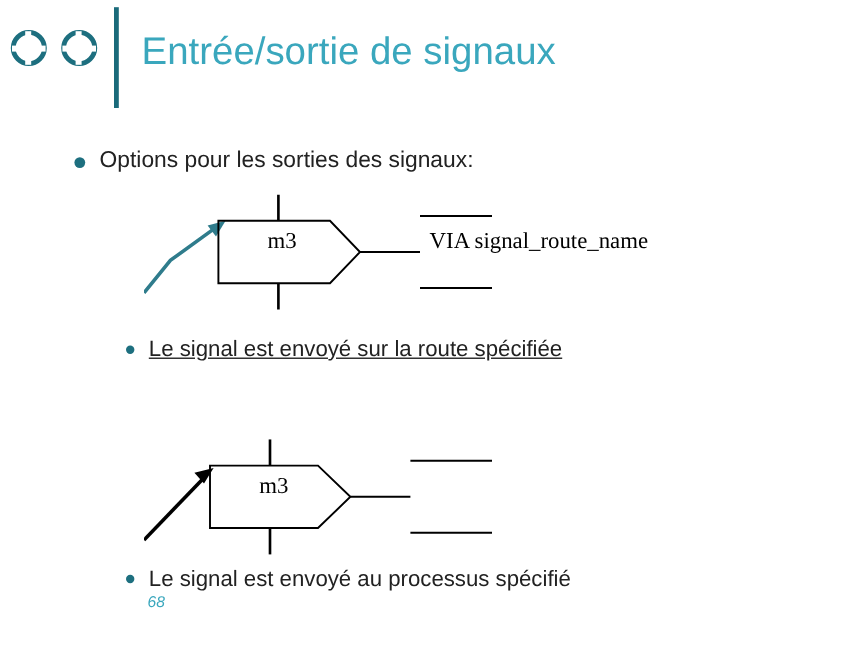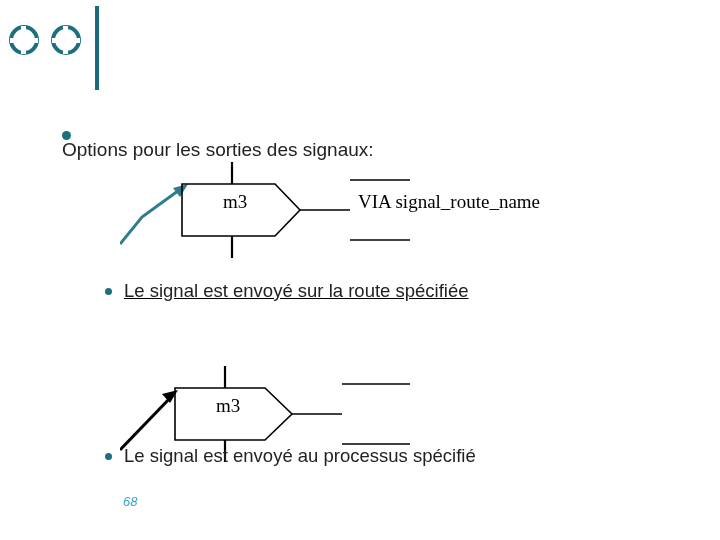--- a/index.html
+++ b/index.html
@@ -73,27 +73,27 @@
   .bullet-text {
     font-size: 19px;
     color: #222222;
     line-height: 1.1;
     white-space: nowrap;
   }
   .bullet-text.l2 {
     font-size: 18.5px;
   }
 
-  #bullet-options { left: 62px; top: 124px; flex-direction: column; }
+  #bullet-options { left: 62px; top: 124px; }
   #bullet-options .bullet-dot { margin-top: 7px; }
 
   #bullet-route { left: 105px; top: 281px; text-decoration: underline; }
   #bullet-route .bullet-dot { margin-top: 7px; }
 
-  #bullet-process { left: 105px; top: 446px; }
+  #bullet-process { left: 105px; top: 472px; }
   #bullet-process .bullet-dot { margin-top: 7px; }
 
   
   .diagram {
     position: absolute;
   }
   .diagram svg { display: block; }
   .shape-label {
     position: absolute;
     font-family: "Liberation Serif", serif;
@@ -136,20 +136,21 @@
       <g>
         <circle cx="58" cy="18" r="13" fill="none" stroke="#1d6f7f" stroke-width="4"></circle>
         <rect x="44" y="16" width="28" height="5" fill="#ffffff"></rect>
         <rect x="55" y="4" width="5" height="28" fill="#ffffff"></rect>
       </g>
     </svg>
   </div>
 
   <div class="header-rule"></div>
 
+  <div class="title">Entrée/sortie de signaux</div>
 </div>
 
 <div class="bullet-row" id="bullet-options">
   <span class="bullet-dot"></span>
   <span class="bullet-text">Options pour les sorties des signaux:</span>
 </div>
 
 <div class="diagram" id="diagram-via">
   <svg width="520" height="104" viewBox="0 0 520 104" xmlns="http://www.w3.org/2000/svg">
 

